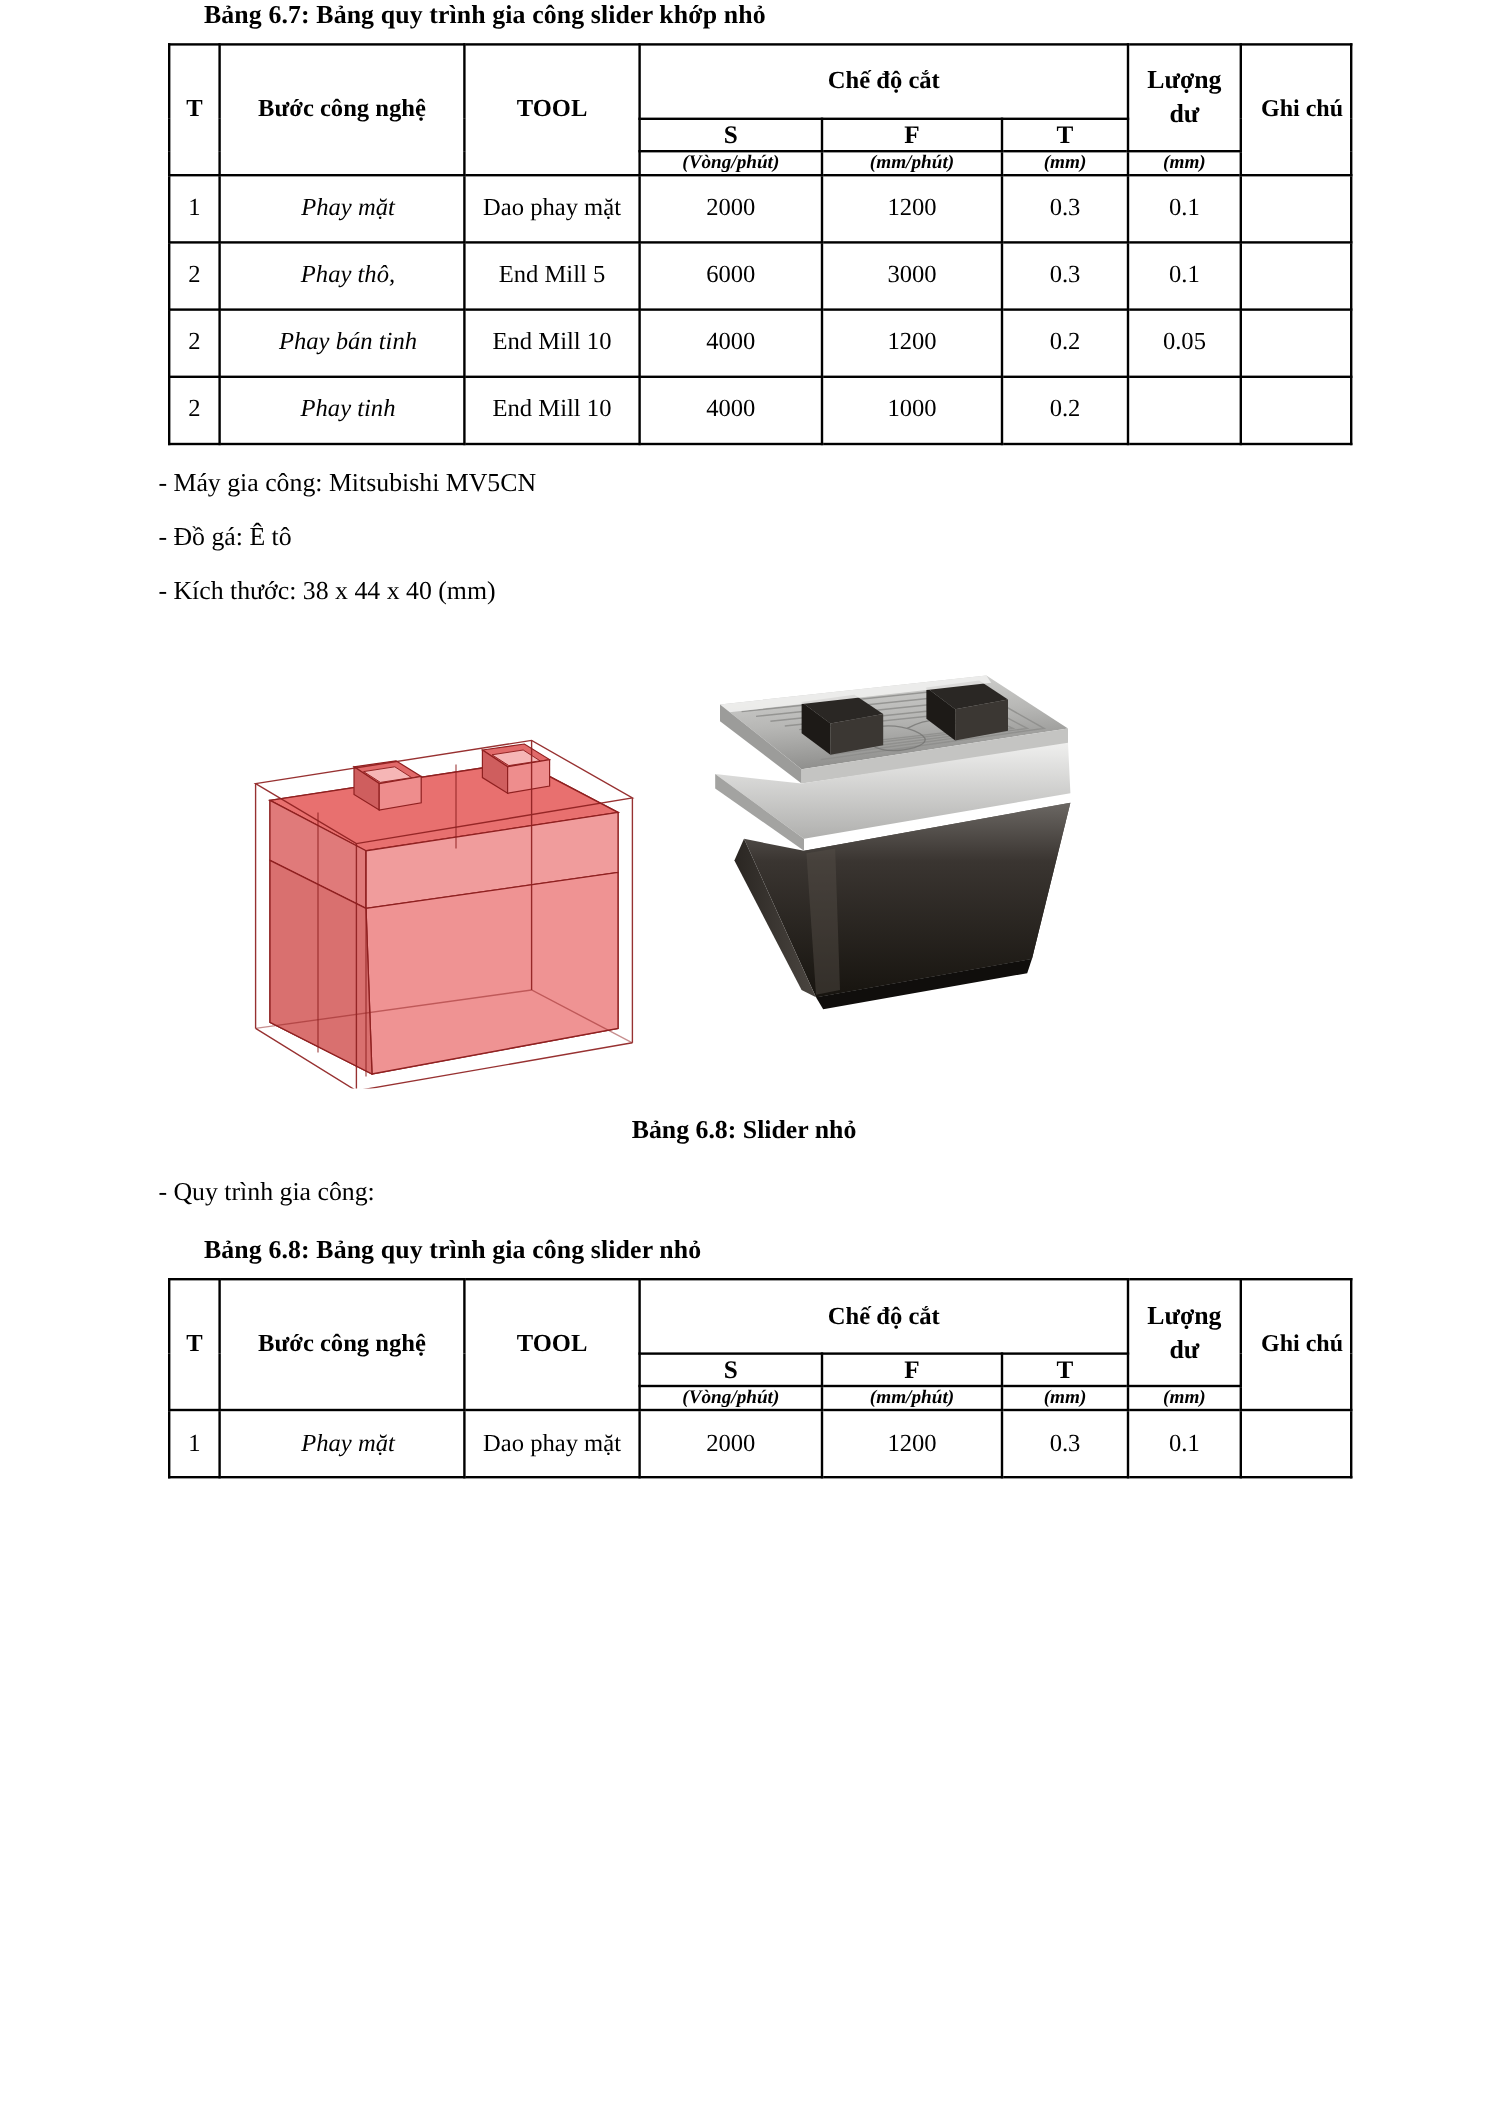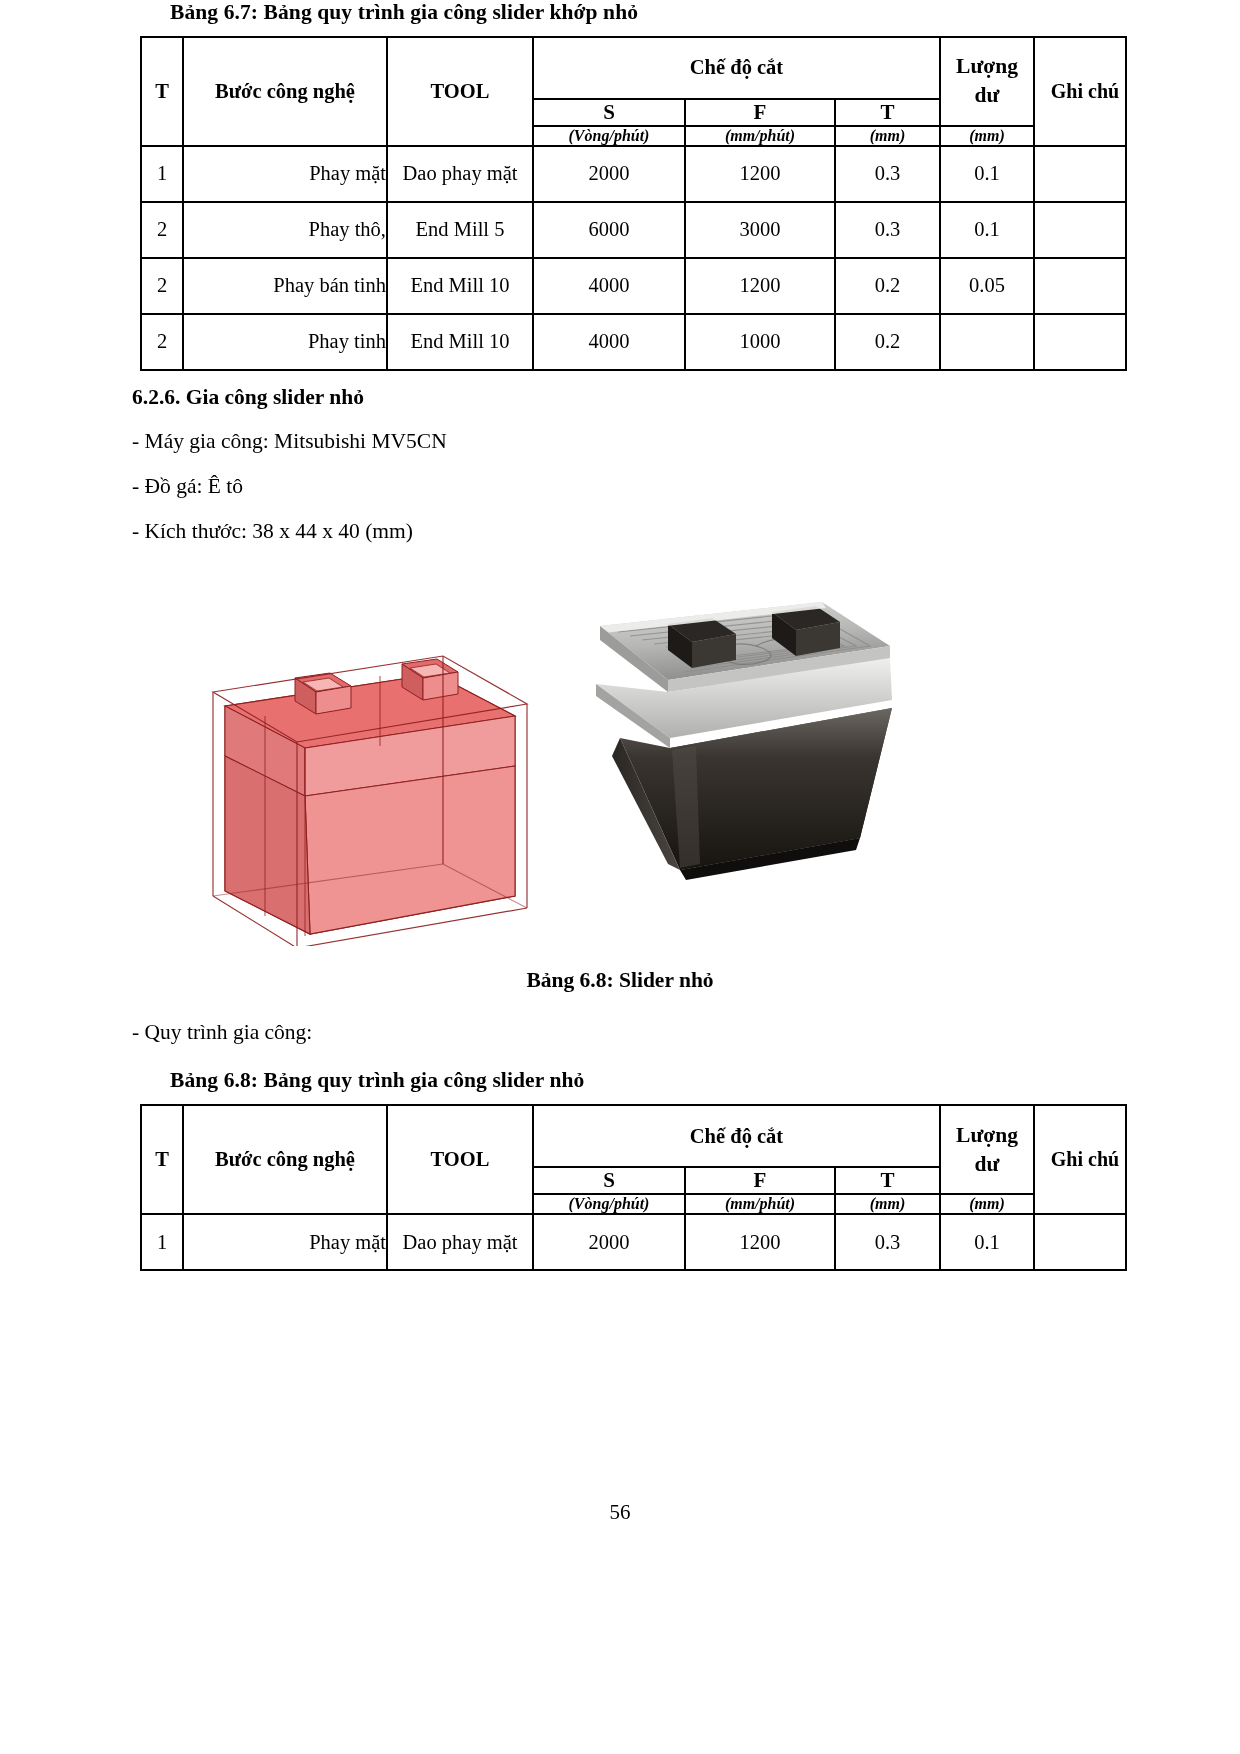--- a/index.html
+++ b/index.html
@@ -73,21 +73,21 @@
     text-align: center;
   }
   .th-main {
     height: 60px;
   }
   td.num, th.num { text-align: center; }
   th.left { text-align: left; padding-left: 22px; margin-left: 37px; }
 
   .row-data td { height: 54px; }
   .row-data td.idx { text-align: center; }
-  .row-data td.step { text-align: right; padding-left: 10px; }
+  .row-data td.step { text-align: center; padding-left: 10px; font-style: italic; }
   .row-data td.tool { text-align: center; }
   .row-data td.val { text-align: center; }
 
   .hdr-unit { font-weight: bold; font-size: 16px; text-align: center; font-style: italic; }
   .hdr-sym  { font-weight: bold; font-size: 21px; text-align: center; }
 
   .col-t    { width: 42px; }
   .col-step { width: 204px; }
   .col-tool { width: 146px; }
   .col-s    { width: 152px; }
@@ -219,21 +219,20 @@
           <td class="tool">End Mill 10</td>
           <td class="val">4000</td>
           <td class="val">1000</td>
           <td class="val">0.2</td>
           <td class="val"></td>
           <td class="val"></td>
         </tr>
       </tbody>
     </table>
 
-    <div class="section-heading">6.2.6. Gia công slider nhỏ</div>
     <div class="body-line">- Máy gia công: Mitsubishi MV5CN</div>
     <div class="body-line">- Đồ gá: Ê tô</div>
     <div class="body-line">- Kích thước: 38 x 44 x 40 (mm)</div>
 
     <div class="figure-row">
 
       <div class="fig-left">
         <svg viewBox="0 0 330 350" width="330" height="350">
 
           <polygon points="20,110 230,78 310,120 310,300 105,338 20,295" fill="#ee8d8d" stroke="#8f2020" stroke-width="1.2"></polygon>
@@ -394,14 +393,13 @@
           <td class="val">1200</td>
           <td class="val">0.3</td>
           <td class="val">0.1</td>
           <td class="val"></td>
         </tr>
       </tbody>
     </table>
 
   </div>
 
-  <div class="page-number">56</div>
 </div>
 
 </body></html>

